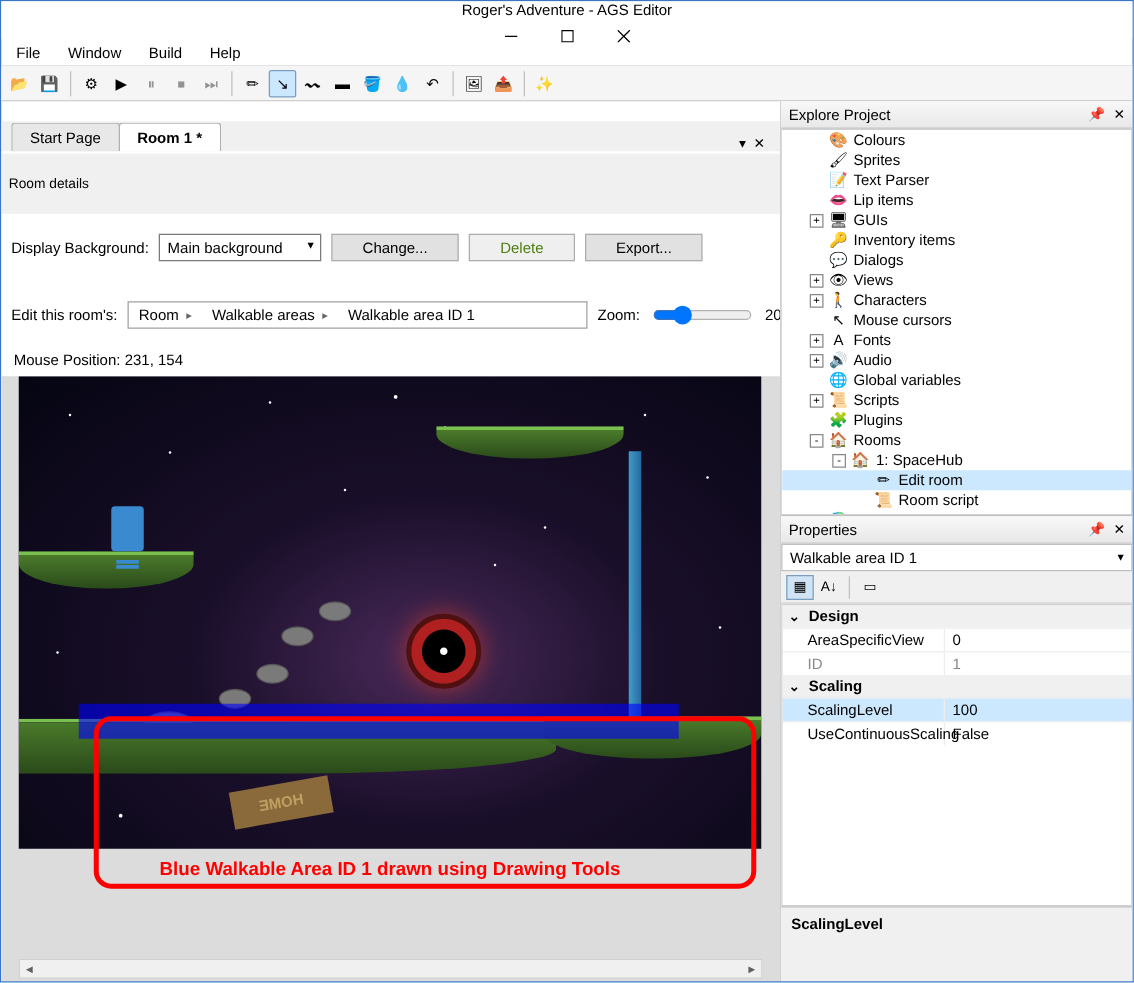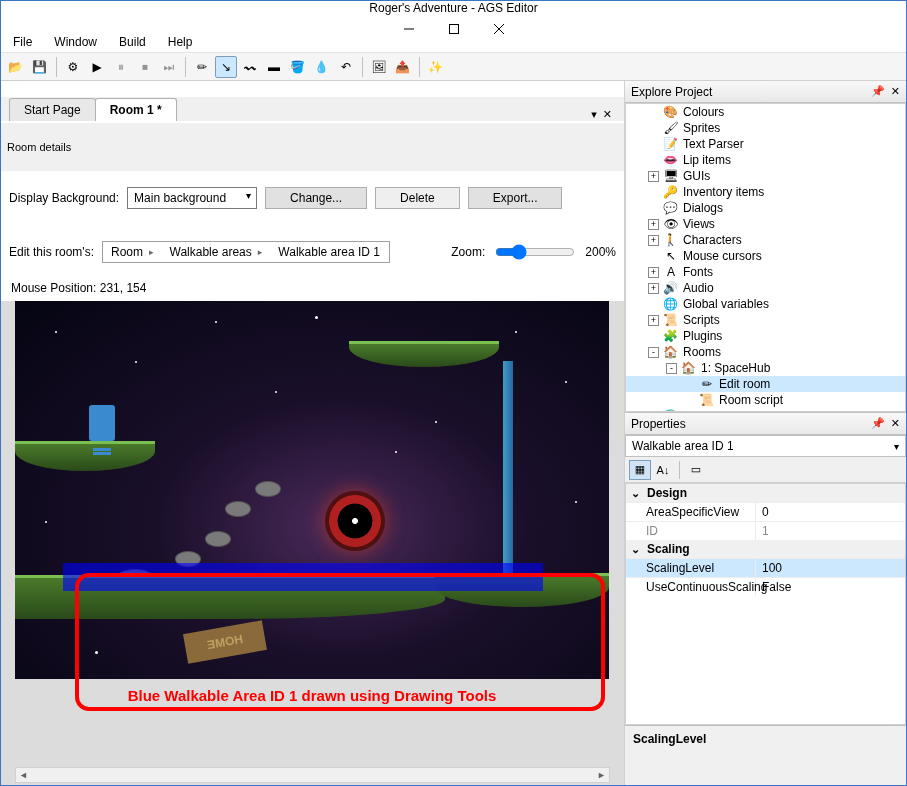--- a/index.html
+++ b/index.html
@@ -30,21 +30,21 @@
 .tab-close-ctrl span { cursor: pointer; font-size: 11px; }
 
 .room-body { flex: 1; background: #fff; display: flex; flex-direction: column; padding: 2px 0 0 0; overflow: hidden; }
 .room-details-hdr { background: #f0f0f0; padding: 18px 6px; font-size: 11px; }
 .room-row { display: flex; align-items: center; padding: 16px 8px; gap: 8px; font-size: 12px; }
 .room-row label { white-space: nowrap; }
 .bg-select { height: 22px; border: 1px solid #7a7a7a; padding: 0 20px 0 6px; background: #fff; appearance: none; width: 130px; }
 .sel-wrap { position: relative; display: inline-block; }
 .sel-wrap::after { content: "▾"; position: absolute; right: 6px; top: 3px; pointer-events: none; font-size: 10px; }
 .btn { height: 22px; padding: 0 24px; border: 1px solid #adadad; background: #e1e1e1; font-size: 12px; }
-.btn:disabled { color: #000000; background: #efefef; }
+.btn:disabled { color: #4d7c0f; background: #efefef; }
 .crumb-bar { display: flex; align-items: center; border: 1px solid #a0a0a0; background: #fff; height: 22px; flex: 0 0 auto; }
 .crumb-bar .crumb { padding: 0 8px; display: flex; align-items: center; gap: 6px; }
 .crumb-bar .chev { color: #666; font-size: 9px; }
 .zoom-area { display: flex; align-items: center; gap: 10px; margin-left: auto; }
 .zoom-slider { width: 80px; }
 .mouse-pos { padding: 2px 10px; font-size: 12px; }
 
 .canvas-wrap { flex: 1; background: #dcdcdc; position: relative; overflow: hidden; margin: 4px 0 0 0; }
 .game-canvas { position: absolute; left: 14px; top: 0; width: 594px; height: 378px; background: radial-gradient(ellipse at 55% 60%, #4a2a5a 0%, #1a0f2a 40%, #050512 100%); overflow: hidden; }
 .star { position: absolute; width: 2px; height: 2px; background: #fff; border-radius: 50%; }
@@ -178,21 +178,21 @@
       <div class="room-details-hdr">Room details</div>
       <div class="room-row">
         <label>Display Background:</label>
         <span class="sel-wrap"><select class="bg-select"><option>Main background</option></select></span>
         <button class="btn">Change...</button>
         <button class="btn" disabled="">Delete</button>
         <button class="btn">Export...</button>
       </div>
       <div class="room-row">
         <label>Edit this room's:</label>
-        <div class="crumb-bar" style="width:288px">
+        <div class="crumb-bar" style="width:368px">
           <div class="crumb">
               <span>Room</span>
               <span class="chev">▸</span>
             </div>
           <div class="crumb">
               <span>Walkable areas</span>
               <span class="chev">▸</span>
             </div>
           <div class="crumb">
               <span>Walkable area ID 1</span>

